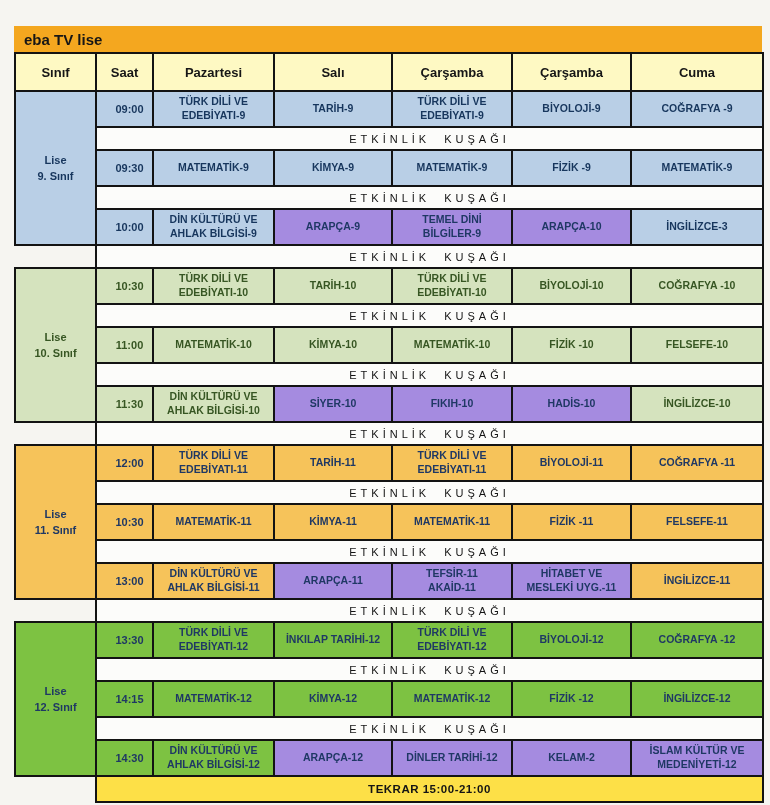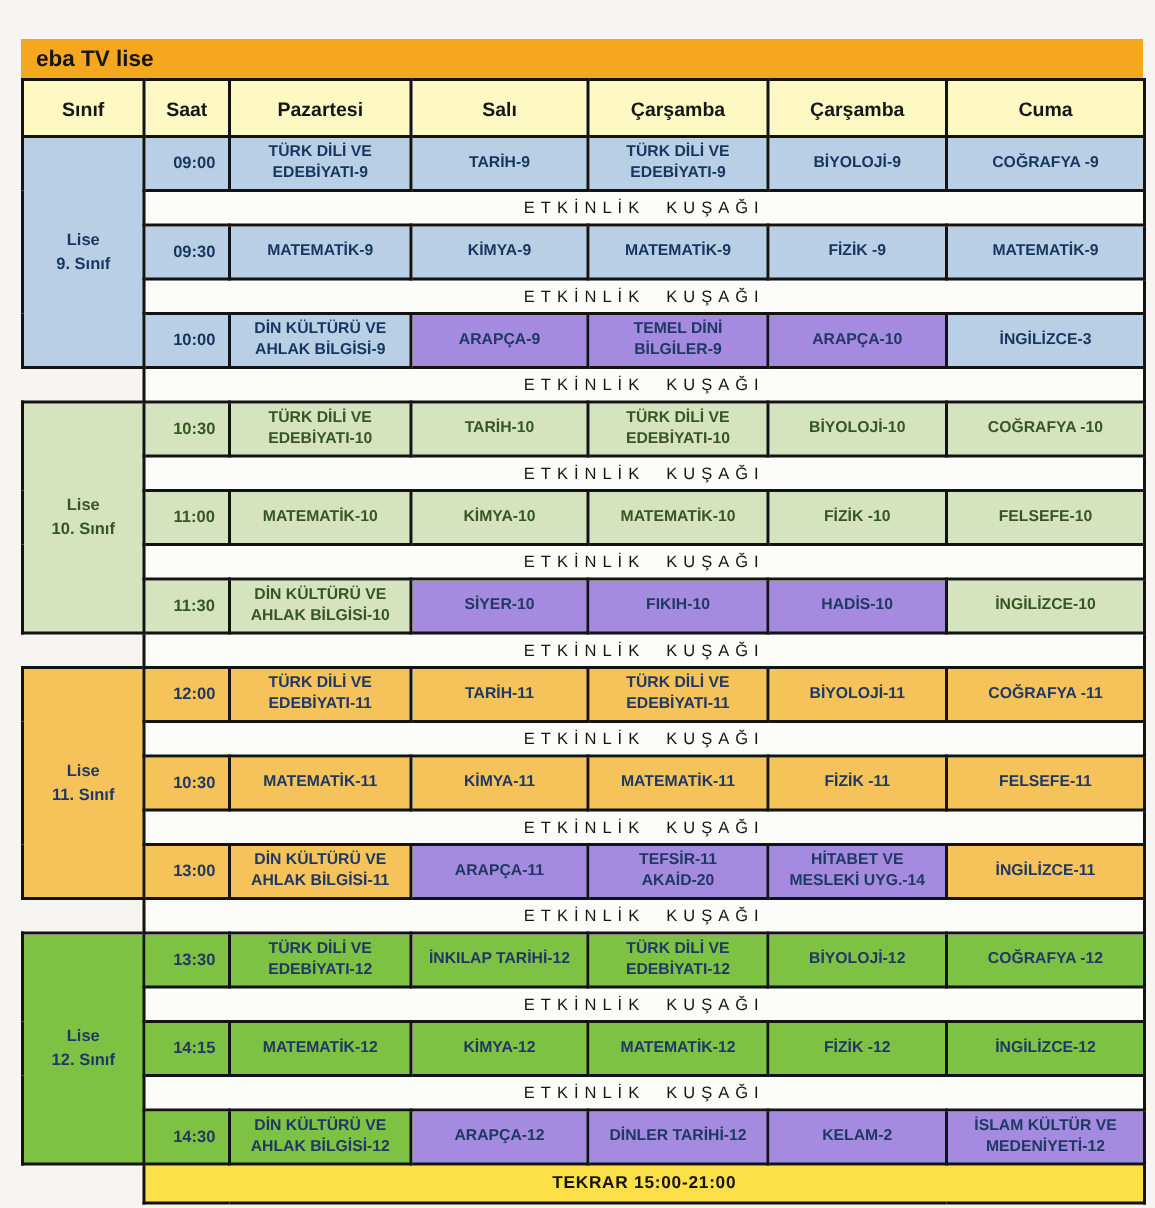--- a/index.html
+++ b/index.html
@@ -189,23 +189,23 @@
       </tr>
       <tr class="etkrow">
         <td class="etk" colspan="6">ETKİNLİK KUŞAĞI</td>
       </tr>
       <tr class="course">
         <td class="time g2">13:00</td>
         <td class="cell g2">DİN KÜLTÜRÜ VE
 AHLAK BİLGİSİ-11</td>
         <td class="cell purple">ARAPÇA-11</td>
         <td class="cell purple">TEFSİR-11
-AKAİD-20</td>
+AKAİD-11</td>
         <td class="cell purple">HİTABET VE
-MESLEKİ UYG.-14</td>
+MESLEKİ UYG.-11</td>
         <td class="cell g2">İNGİLİZCE-11</td>
       </tr>
       <tr class="etkrow">
         <td class="gap"></td>
         <td class="etk" colspan="6">ETKİNLİK KUŞAĞI</td>
       </tr>
 
       <tr class="course">
         <td class="grade-label g3" rowspan="5">Lise
 12. Sınıf</td>

